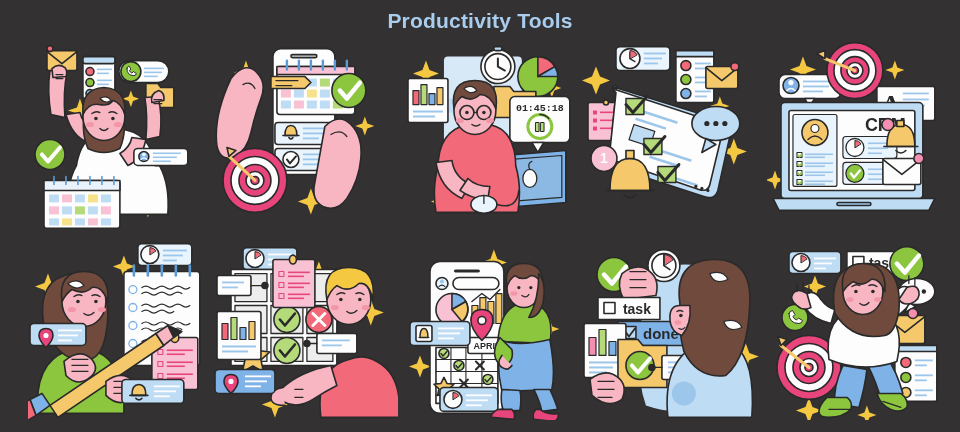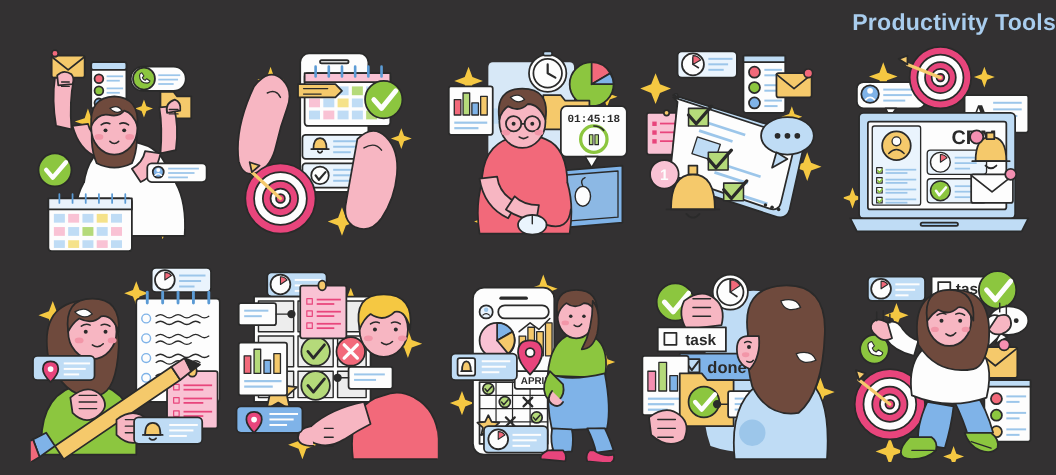--- a/index.html
+++ b/index.html
@@ -5,21 +5,21 @@
   html,body{margin:0;padding:0;}
   body{
     width:960px;height:432px;
     background:#333132;
     font-family:"Liberation Sans",sans-serif;
     overflow:hidden;
     position:relative;
   }
   #page-title{
     position:absolute;top:9px;left:0;width:960px;
-    text-align:right;
+    text-align:center;
     color:#a9cdee;
     font-size:21px;
     font-weight:bold;
     letter-spacing:.2px;
   }
   #grid{
     position:absolute;top:38px;left:28px;
     width:924px;height:382px;
     display:grid;
     grid-template-columns:repeat(5,1fr);

